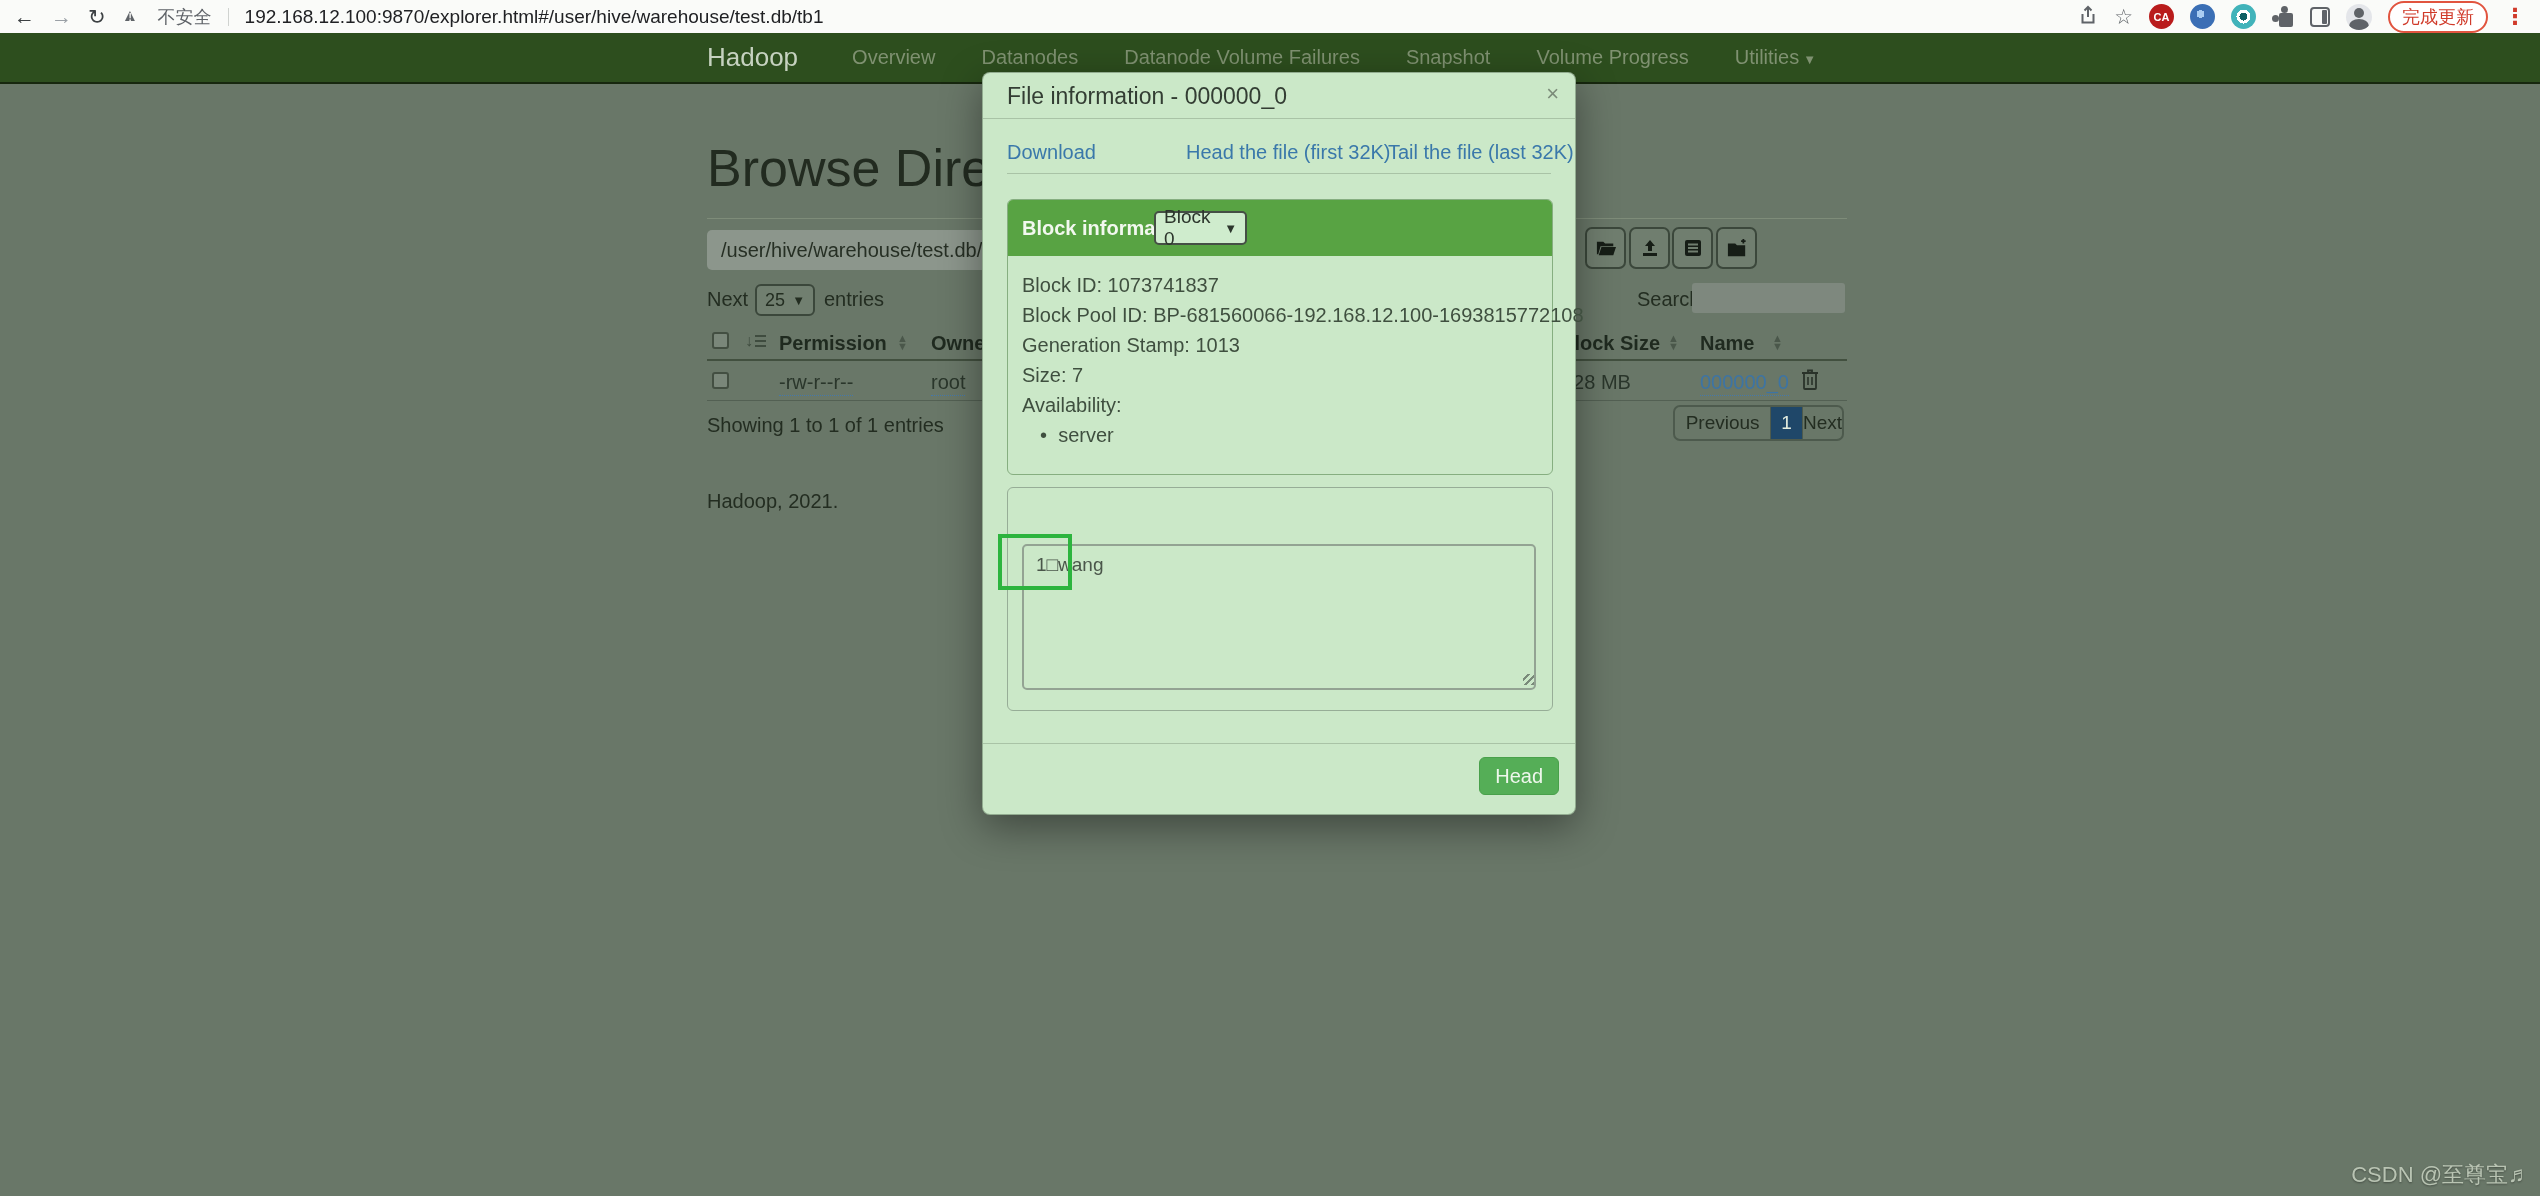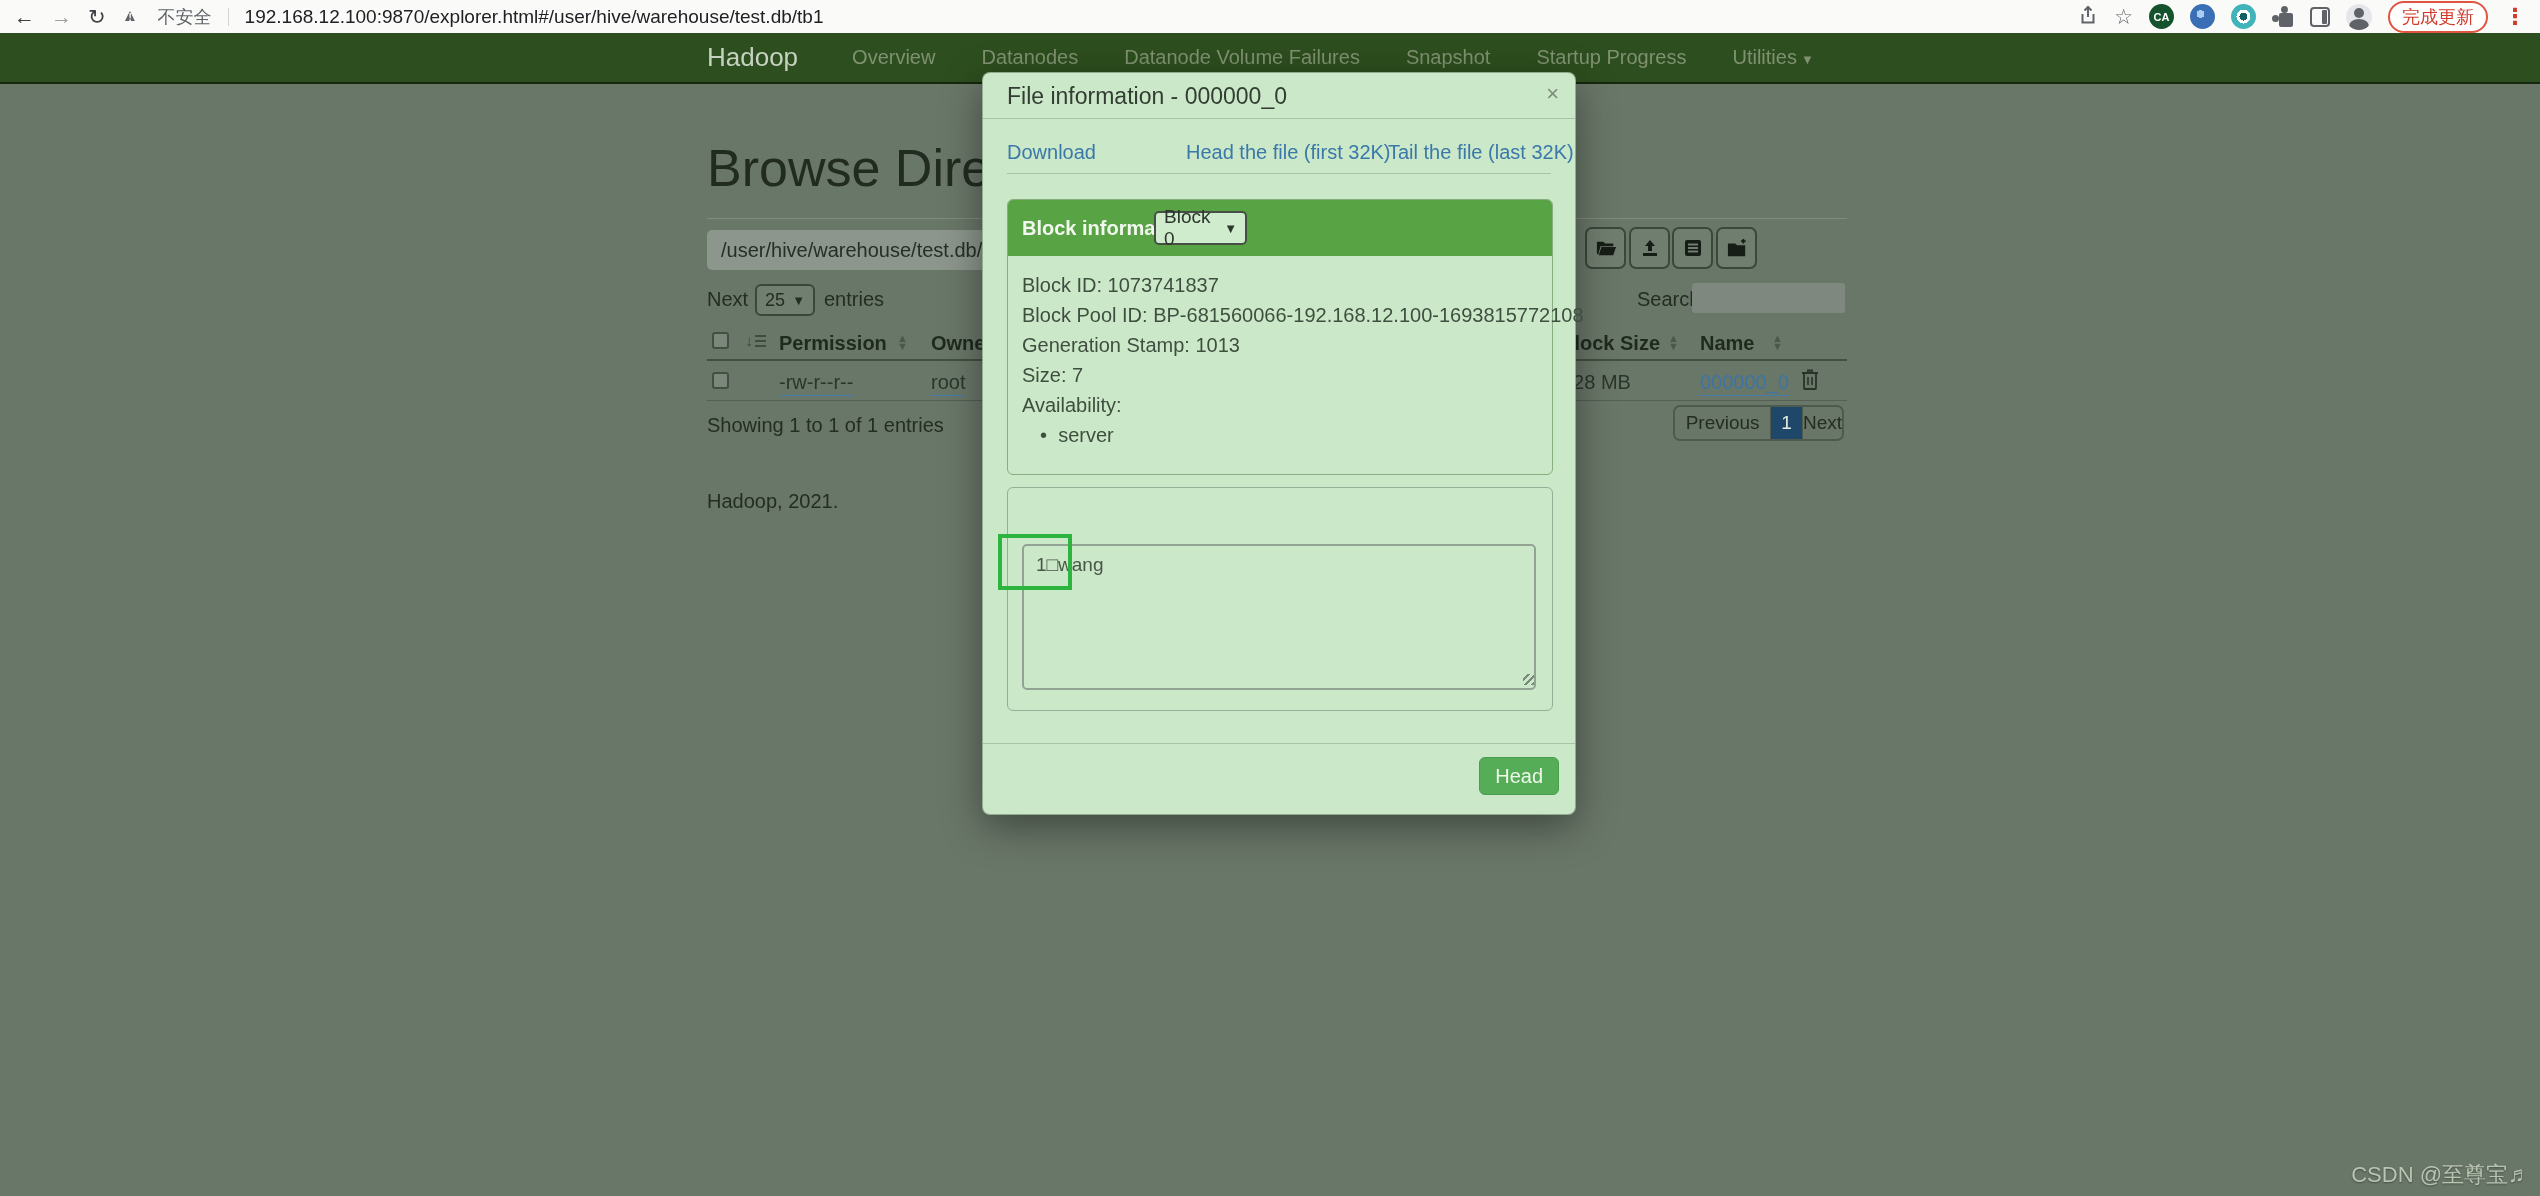--- a/index.html
+++ b/index.html
@@ -15,21 +15,21 @@
   .warn-wrap { position:relative; width:20px; height:18px; }
   .warn-tri { position:absolute; left:0; top:-2px; font-size:17px; color:#5f6368; }
   .warn-bang { position:absolute; left:7px; top:4px; font-size:10px; color:#fafbf9; font-weight:bold; }
   .sec-label { font-size:18px; color:#5f6368; }
   .omni-sep { width:1px; height:18px; background:#d0d3d0; }
   .url-text { font-size:19px; color:#202124; white-space:nowrap; }
   .chrome-spacer { flex:1; }
   .c-icon { font-size:21px; color:#5f6368; line-height:1; }
   .ext-circle { width:25px; height:25px; border-radius:50%; display:flex; align-items:center; justify-content:center;
                 font-size:11px; font-weight:bold; color:#fff; }
-  .ext-ca { background:#14532d; }
+  .ext-ca { background:#b91c1c; }
   .ext-blue { background:radial-gradient(circle at 42% 40%, #a9cdf2 0 4px, #3b6fb5 4px 13px); }
   .ext-eye { background:radial-gradient(circle, #0f5f64 0 4px, #ffffff 4px 7px, #41b3ba 7px); }
   .puzzle { position:relative; width:22px; height:22px; }
   .puzzle .pz-body { position:absolute; right:1px; bottom:1px; width:14px; height:14px; background:#5f6368; border-radius:2px; }
   .puzzle .pz-b1 { position:absolute; left:9px; top:0; width:7px; height:7px; background:#5f6368; border-radius:50%; }
   .puzzle .pz-b2 { position:absolute; left:0; top:9px; width:7px; height:7px; background:#5f6368; border-radius:50%; }
   .reading { width:20px; height:20px; border:2px solid #5f6368; border-radius:4px; position:relative; }
   .reading::after { content:""; position:absolute; right:1px; top:1px; bottom:1px; width:5px; background:#5f6368; border-radius:1px; }
   .avatar { width:26px; height:26px; border-radius:50%; background:#e4e6ea; position:relative; overflow:hidden; }
   .avatar::before { content:""; position:absolute; left:8px; top:4px; width:10px; height:10px; border-radius:50%; background:#5f6368; }
@@ -153,21 +153,21 @@
     <span class="menu-dots">⋮</span>
   </div>
 
   <div class="navbar">
     <div class="nav-inner">
       <span class="brand">Hadoop</span>
       <span class="nav-link">Overview</span>
       <span class="nav-link">Datanodes</span>
       <span class="nav-link">Datanode Volume Failures</span>
       <span class="nav-link">Snapshot</span>
-      <span class="nav-link">Startup Progress</span>
+      <span class="nav-link">Volume Progress</span>
       <span class="nav-link">
         <span>Utilities</span><span class="caret">▼</span>
       </span>
     </div>
   </div>
 
   <div class="abs page-title">Browse Directory</div>
   <div class="abs rule1"></div>
 
   <input class="abs path-input" readonly="" value="/user/hive/warehouse/test.db/tb1" style="">

